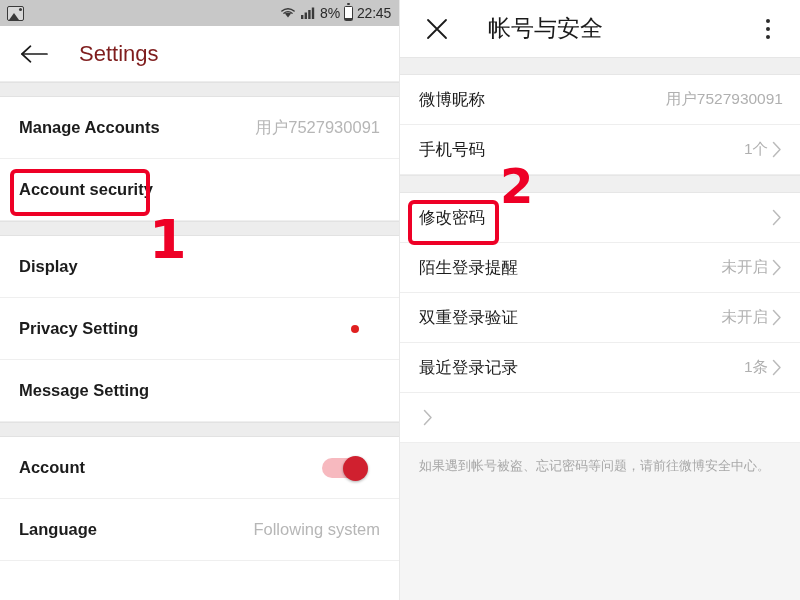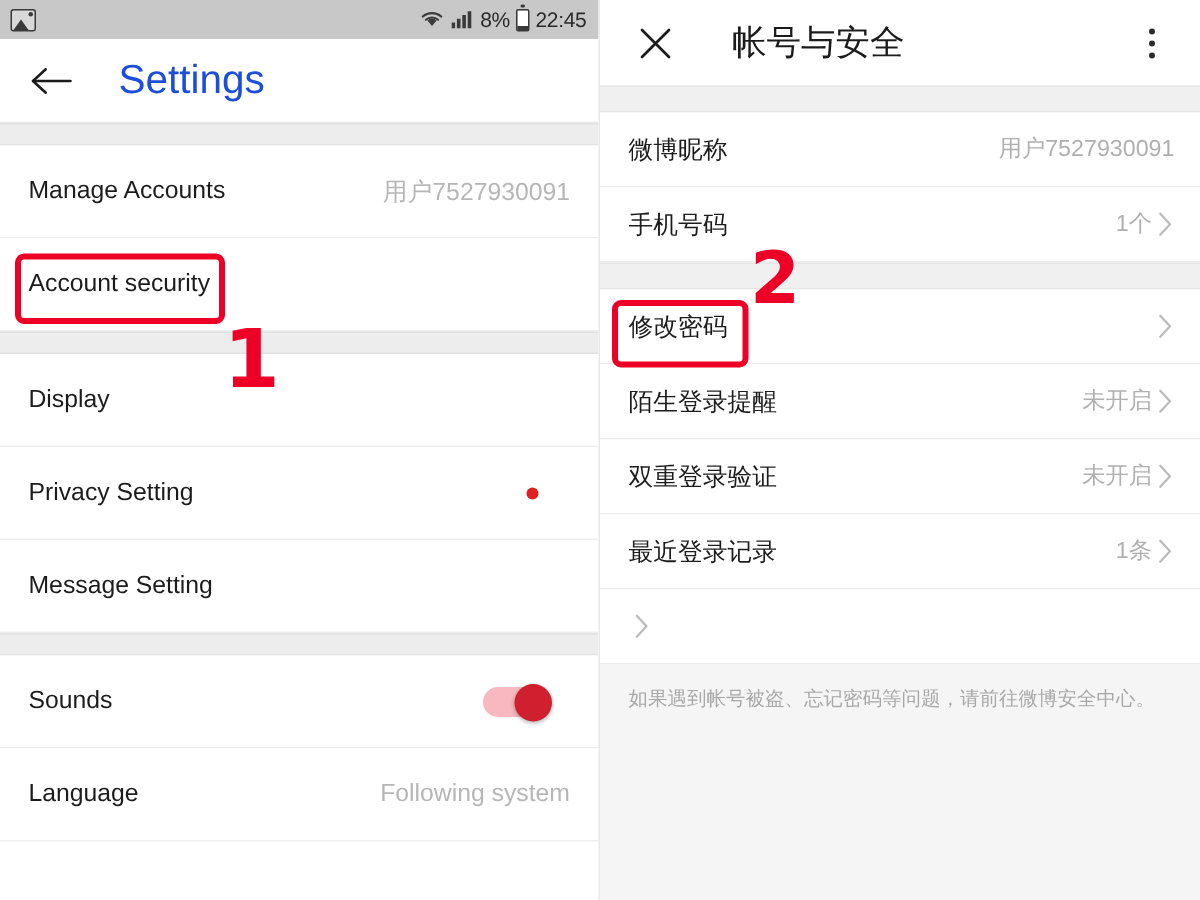--- a/index.html
+++ b/index.html
@@ -91,22 +91,22 @@
     align-items: center;
     padding-left: 18px;
     border-bottom: 1px solid #ededed;
   }
   .back-arrow {
     width: 34px; height: 34px;
     flex: none;
     display: flex; align-items: center; justify-content: center;
   }
   .hdr-title-left {
-    font-size: 27px;
-    color: #1d4ed8;
+    font-size: 22px;
+    color: #7f1d1d;
     margin-left: 27px;
     font-weight: 400;
   }
 
   
   .group-gap {
     height: 15px;
     background: #ededed;
     border-top: 1px solid #e2e2e2;
     border-bottom: 1px solid #e2e2e2;
@@ -116,20 +116,21 @@
     display: flex;
     align-items: center;
     justify-content: space-between;
     padding: 0 19px;
     background: #ffffff;
     border-bottom: 1px solid #efefef;
   }
   .row-l-label {
     font-size: 16.5px;
     color: #1c1c1c;
+    font-weight: bold;
   }
   .row-l-value {
     font-size: 16.5px;
     color: #b6b6b6;
   }
   .dot-badge {
     width: 8px; height: 8px;
     border-radius: 50%;
     background: #e02020;
     margin-right: 21px;
@@ -323,21 +324,21 @@
       <span class="dot-badge"></span>
     </div>
     <div class="row-l">
       <span class="row-l-label">Message Setting</span>
       <span class="row-l-value"></span>
     </div>
 
     <div class="group-gap"></div>
 
     <div class="row-l">
-      <span class="row-l-label">Sounds</span>
+      <span class="row-l-label">Account</span>
       <span class="toggle">
         <span class="toggle-track"></span>
         <span class="toggle-thumb"></span>
       </span>
     </div>
     <div class="row-l">
       <span class="row-l-label">Language</span>
       <span class="row-l-value">Following system</span>
     </div>
 

